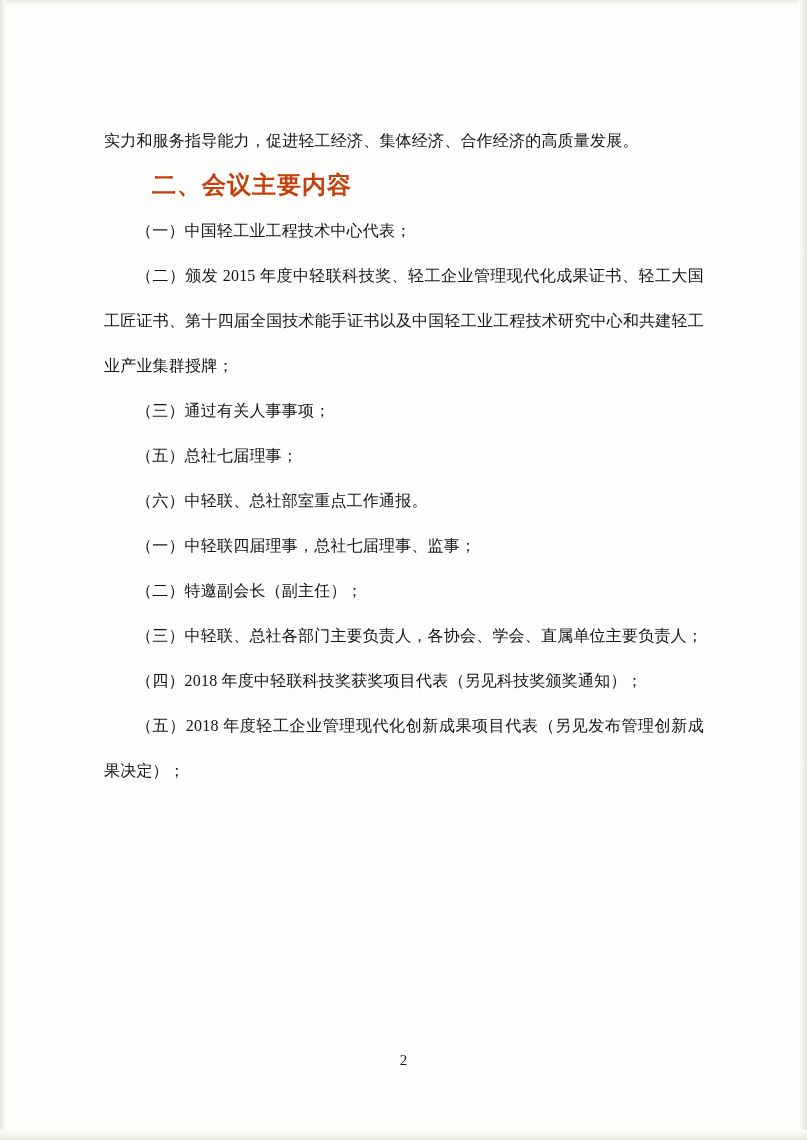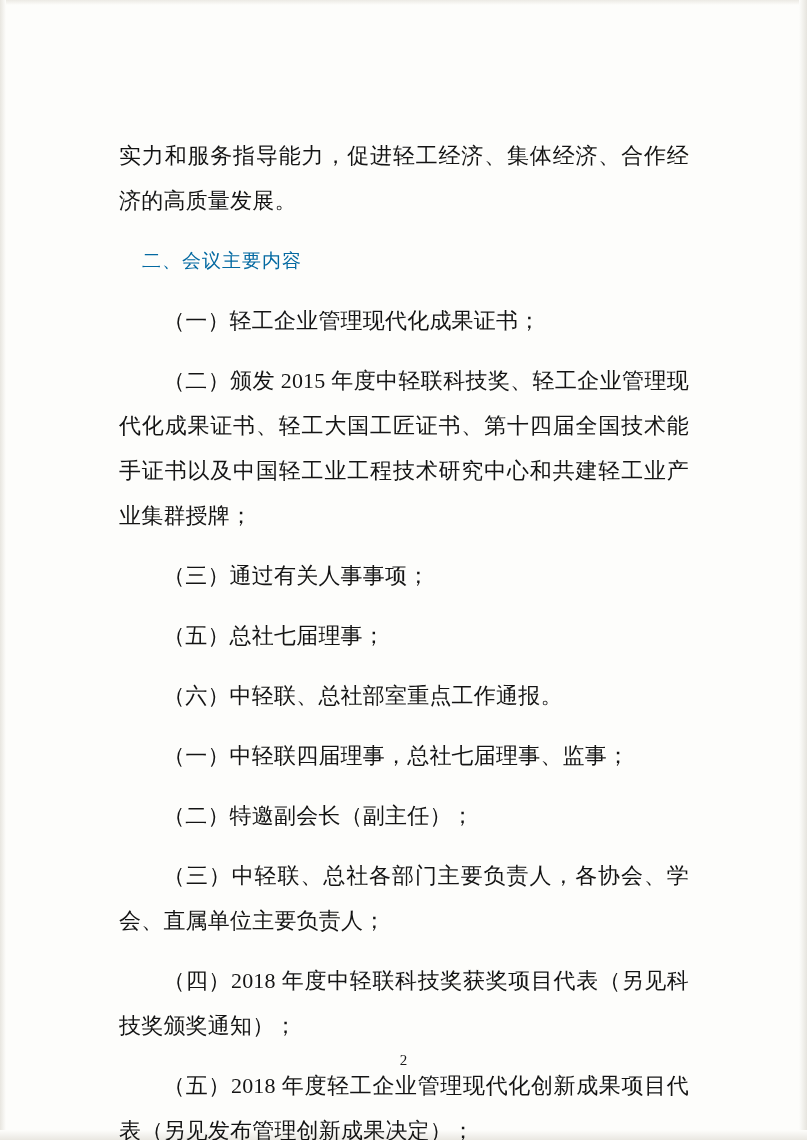--- a/index.html
+++ b/index.html
@@ -44,37 +44,37 @@
     width: 100%; height: 10px;
     background: linear-gradient(to top, #e9e7e1, #fdfdfb);
   }
   .content {
     position: absolute;
     left: 104px;
     top: 118px;
     width: 600px;
   }
   .para {
-    font-size: 22px;
+    font-size: 16px;
     line-height: 45px;
     color: #141414;
     letter-spacing: 0.2px;
     text-align: justify;
     text-justify: inter-ideograph;
-    margin: 15px;
+    margin: 0;
     white-space: pre-wrap;
   }
   .indent {
     text-indent: 2em;
   }
   .heading {
-    font-size: 19px;
+    font-size: 24px;
     line-height: 45px;
-    color: #0369a1;
-    font-weight: 400;
+    color: #c2410c;
+    font-weight: 700;
     font-family: "DejaVu Sans", sans-serif;
     text-indent: 2em;
     margin: 0;
     letter-spacing: 1px;
   }
   .page-number {
     position: absolute;
     top: 1052px;
     left: 0;
     width: 100%;
@@ -89,21 +89,21 @@
 
 <div class="page">
   <div class="scan-edge-top"></div>
   <div class="scan-edge-left"></div>
   <div class="scan-edge-right"></div>
   <div class="scan-edge-bottom"></div>
 
   <div class="content">
     <p class="para">实力和服务指导能力，促进轻工经济、集体经济、合作经济的高质量发展。</p>
     <p class="heading">二、会议主要内容</p>
-    <p class="para indent">（一）轻工企业管理现代化成果证书；</p>
+    <p class="para indent">（一）中国轻工业工程技术中心代表；</p>
     <p class="para indent">（二）颁发 2015 年度中轻联科技奖、轻工企业管理现代化成果证书、轻工大国工匠证书、第十四届全国技术能手证书以及中国轻工业工程技术研究中心和共建轻工业产业集群授牌；</p>
     <p class="para indent">（三）通过有关人事事项；</p>
     <p class="para indent">（五）总社七届理事；</p>
     <p class="para indent">（六）中轻联、总社部室重点工作通报。</p>
     <p class="para indent">（一）中轻联四届理事，总社七届理事、监事；</p>
     <p class="para indent">（二）特邀副会长（副主任）；</p>
     <p class="para indent">（三）中轻联、总社各部门主要负责人，各协会、学会、直属单位主要负责人；</p>
     <p class="para indent">（四）2018 年度中轻联科技奖获奖项目代表（另见科技奖颁奖通知）；</p>
     <p class="para indent">（五）2018 年度轻工企业管理现代化创新成果项目代表（另见发布管理创新成果决定）；</p>
   </div>

